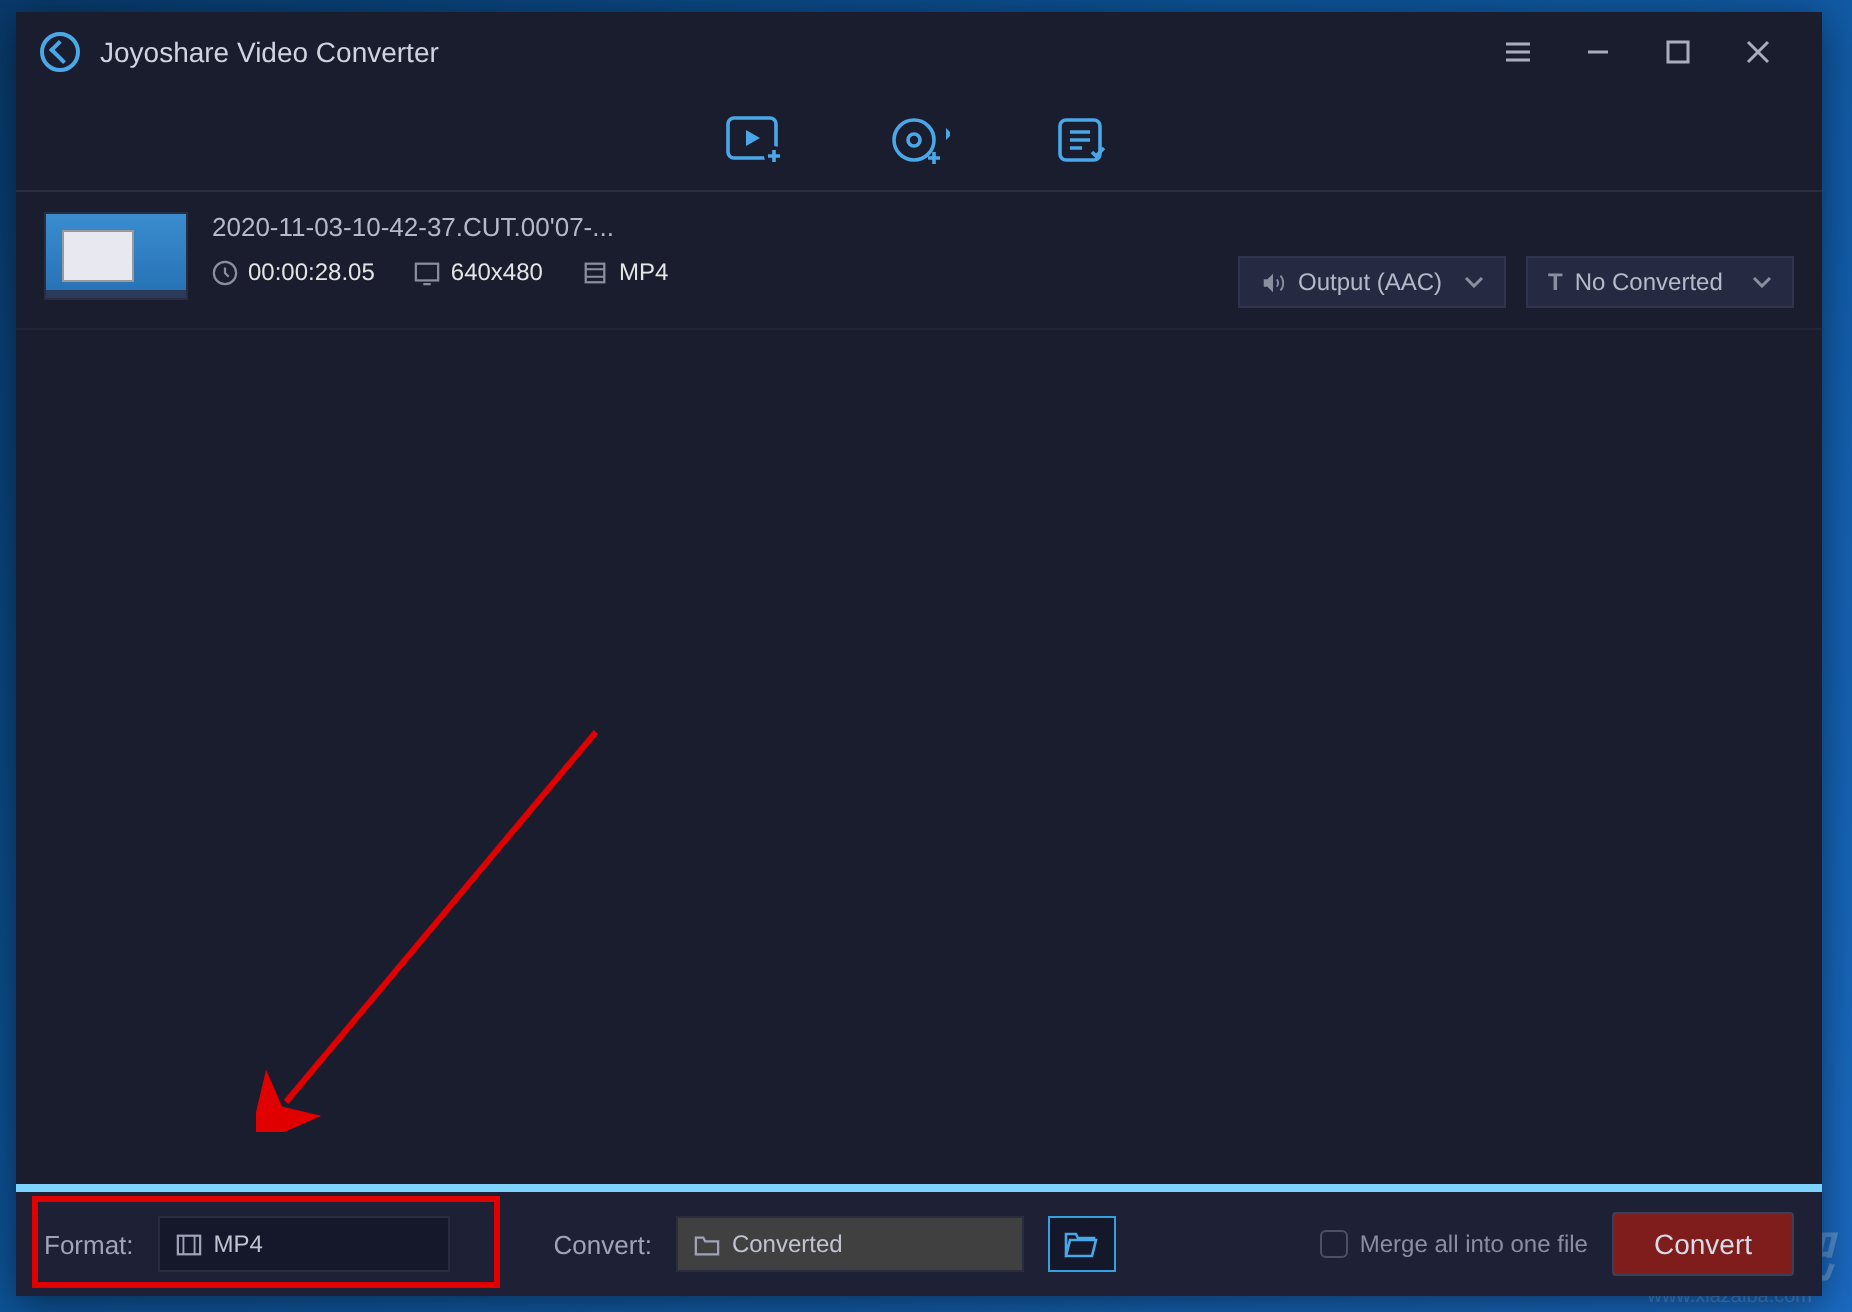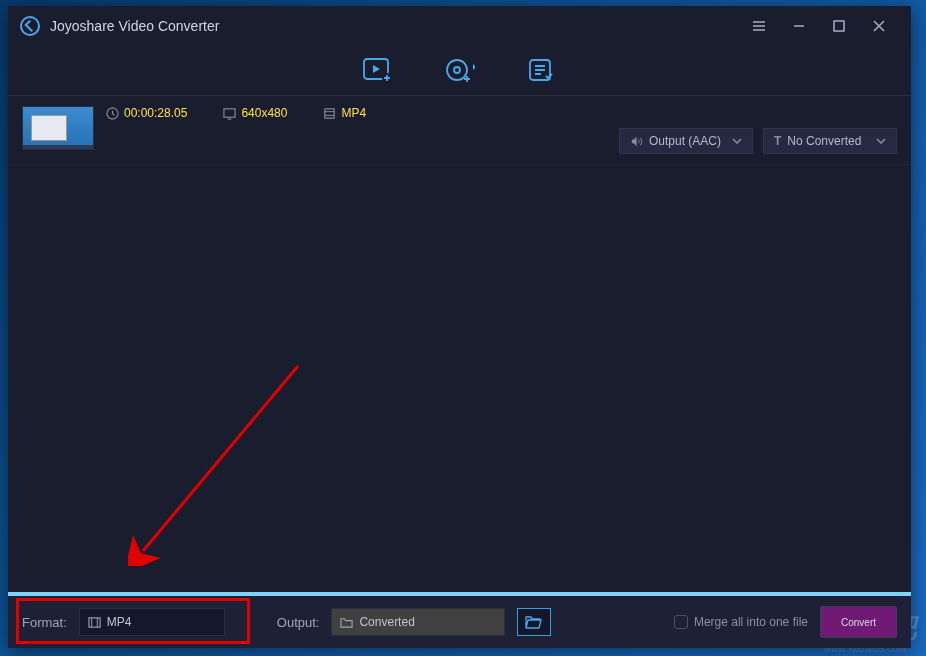--- a/index.html
+++ b/index.html
@@ -149,22 +149,22 @@
       display: flex;
       flex-direction: column;
       gap: 8px;
     }
     .file-name {
       color: #b5bac8;
       font-size: 13px;
     }
     .file-meta {
       display: flex;
-      gap: 36px;
-      color: #fde047;
+      gap: 20px;
+      color: #e5e5e5;
       font-size: 12px;
       align-items: center;
     }
     .meta-item {
       display: flex;
       align-items: center;
       gap: 5px;
     }
     .file-right {
       margin-left: auto;
@@ -252,26 +252,26 @@
       margin-left: auto;
       padding-left: 19px;
     }
     .checkbox {
       width: 14px;
       height: 14px;
       border: 1px solid #4a5068;
       border-radius: 3px;
     }
     .convert-btn {
-      background: #701a75;
+      background: #7f1d1d;
       border: 1px solid #3a4058;
       height: 32px;
       padding: 0 20px;
       color: #d8dce8;
-      font-size: 10px;
+      font-size: 14px;
       cursor: pointer;
       border-radius: 2px;
       display: flex;
       align-items: center;
     }
     .red-box {
       position: absolute;
       left: 8px;
       bottom: 4px;
       width: 234px;
@@ -350,20 +350,21 @@
     </div>
   </div>
 
   <div class="file-list">
     <div class="file-item">
       <div class="thumbnail">
         <div class="thumb-window"></div>
         <div class="thumb-taskbar"></div>
       </div>
       <div class="file-info">
+        <div class="file-name">2020-11-03-10-42-37.CUT.00'07-...</div>
         <div class="file-meta">
           <div class="meta-item">
             <svg class="icon-small" viewBox="0 0 14 14">
                 <circle cx="7" cy="7" r="6" stroke="#8a8fa0" stroke-width="1.2" fill="none"></circle>
                 <path d="M7 4v3l2 2" stroke="#8a8fa0" stroke-width="1.2" fill="none"></path>
               </svg>
             <span>00:00:28.05</span>
           </div>
           <div class="meta-item">
             <svg class="icon-small" viewBox="0 0 14 14">
@@ -410,21 +411,21 @@
   <div class="bottom-bar">
     <span class="bottom-label">Format:</span>
     <div class="format-box">
       <svg class="icon-small" viewBox="0 0 14 14">
           <rect x="1" y="2" width="12" height="10" stroke="#a0a4b8" stroke-width="1.2" fill="none"></rect>
           <path d="M4 2v10M10 2v10" stroke="#a0a4b8" stroke-width="1"></path>
         </svg>
       <span>MP4</span>
     </div>
     <div style="width:28px"></div>
-    <span class="bottom-label">Output:</span>
+    <span class="bottom-label">Convert:</span>
     <div class="output-box">
       <svg class="icon-small" viewBox="0 0 14 14">
           <path d="M1 3h4l1 2h7v7H1V3z" stroke="#a0a4b8" stroke-width="1.2" fill="none"></path>
         </svg>
       <span>Converted</span>
     </div>
     <div class="folder-btn">
       <svg width="18" height="14" viewBox="0 0 18 14">
           <path d="M1 2h5l1 2h8v1H3L1 13V2z M3 5h13l-2 8H1l2-8z" stroke="currentColor" stroke-width="1.3" fill="none"></path>
         </svg>

